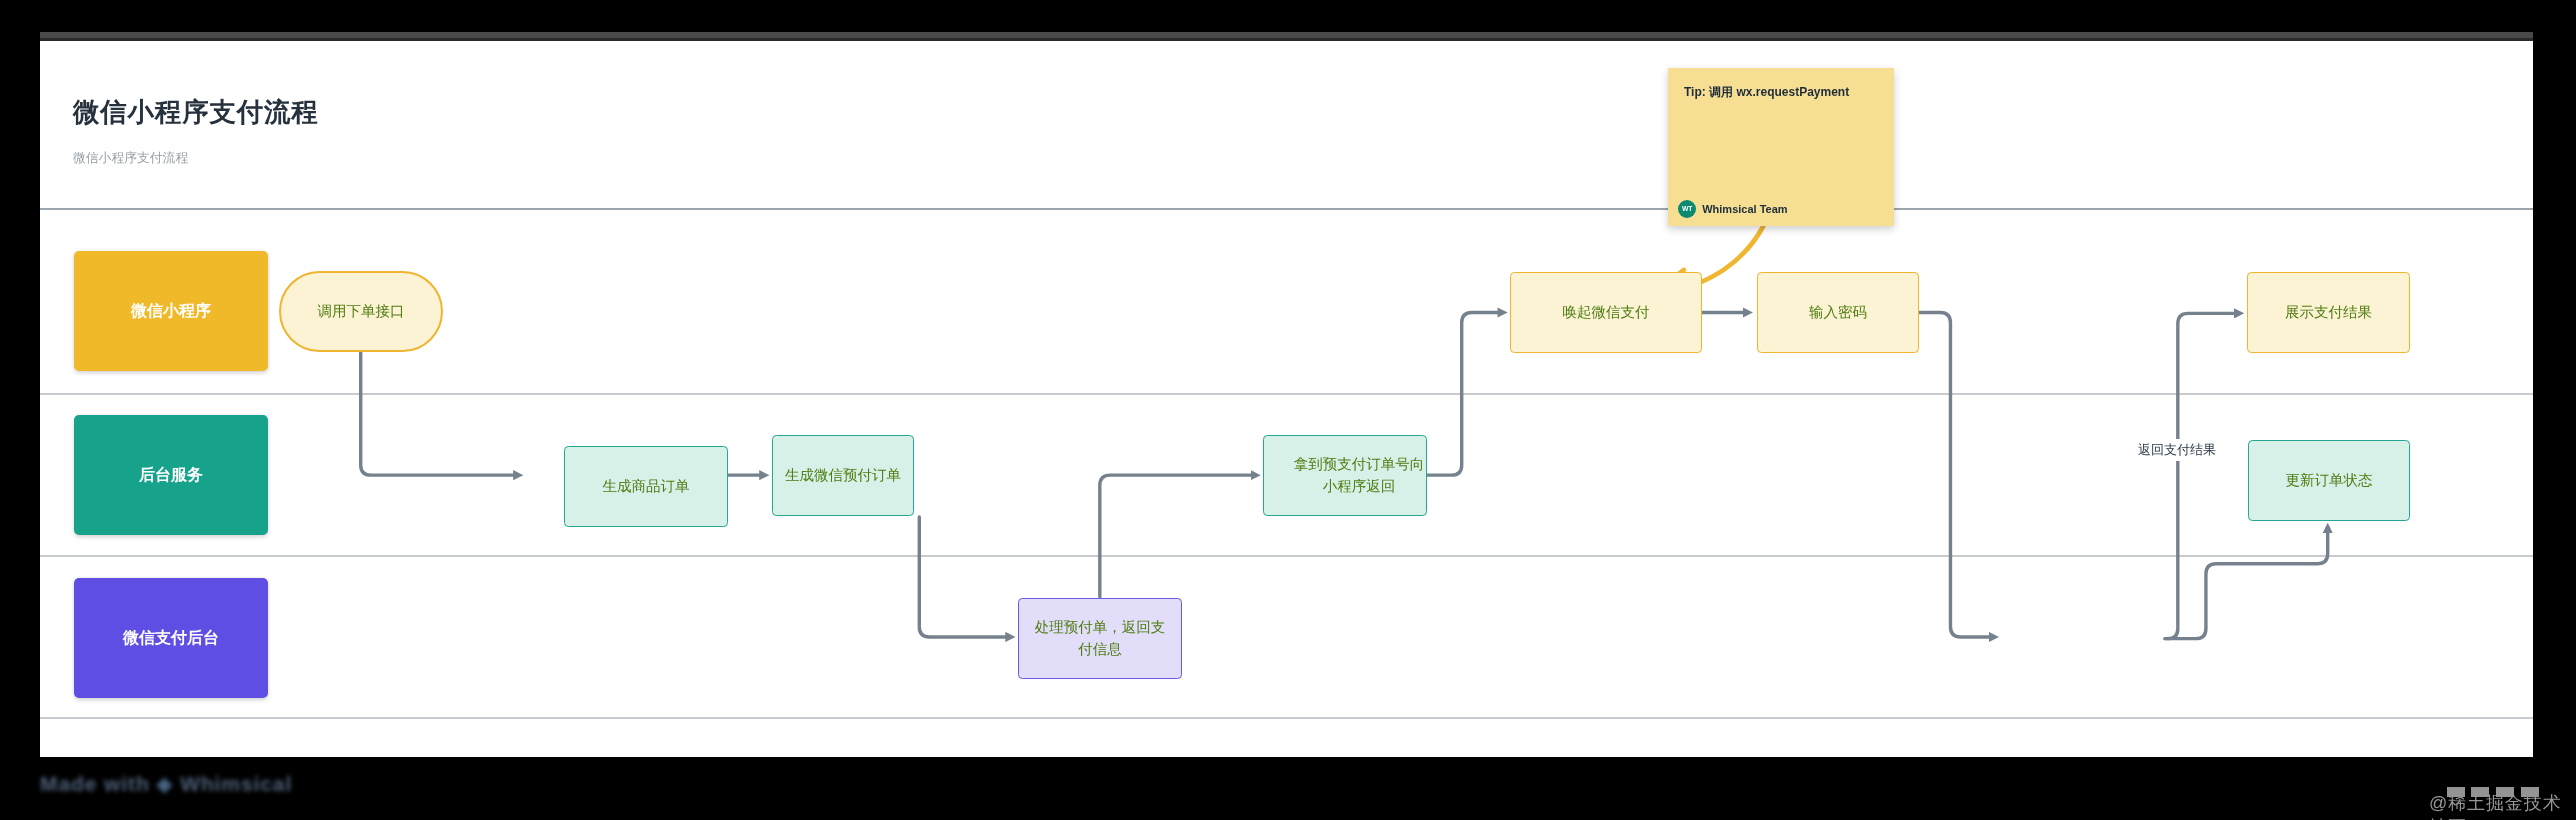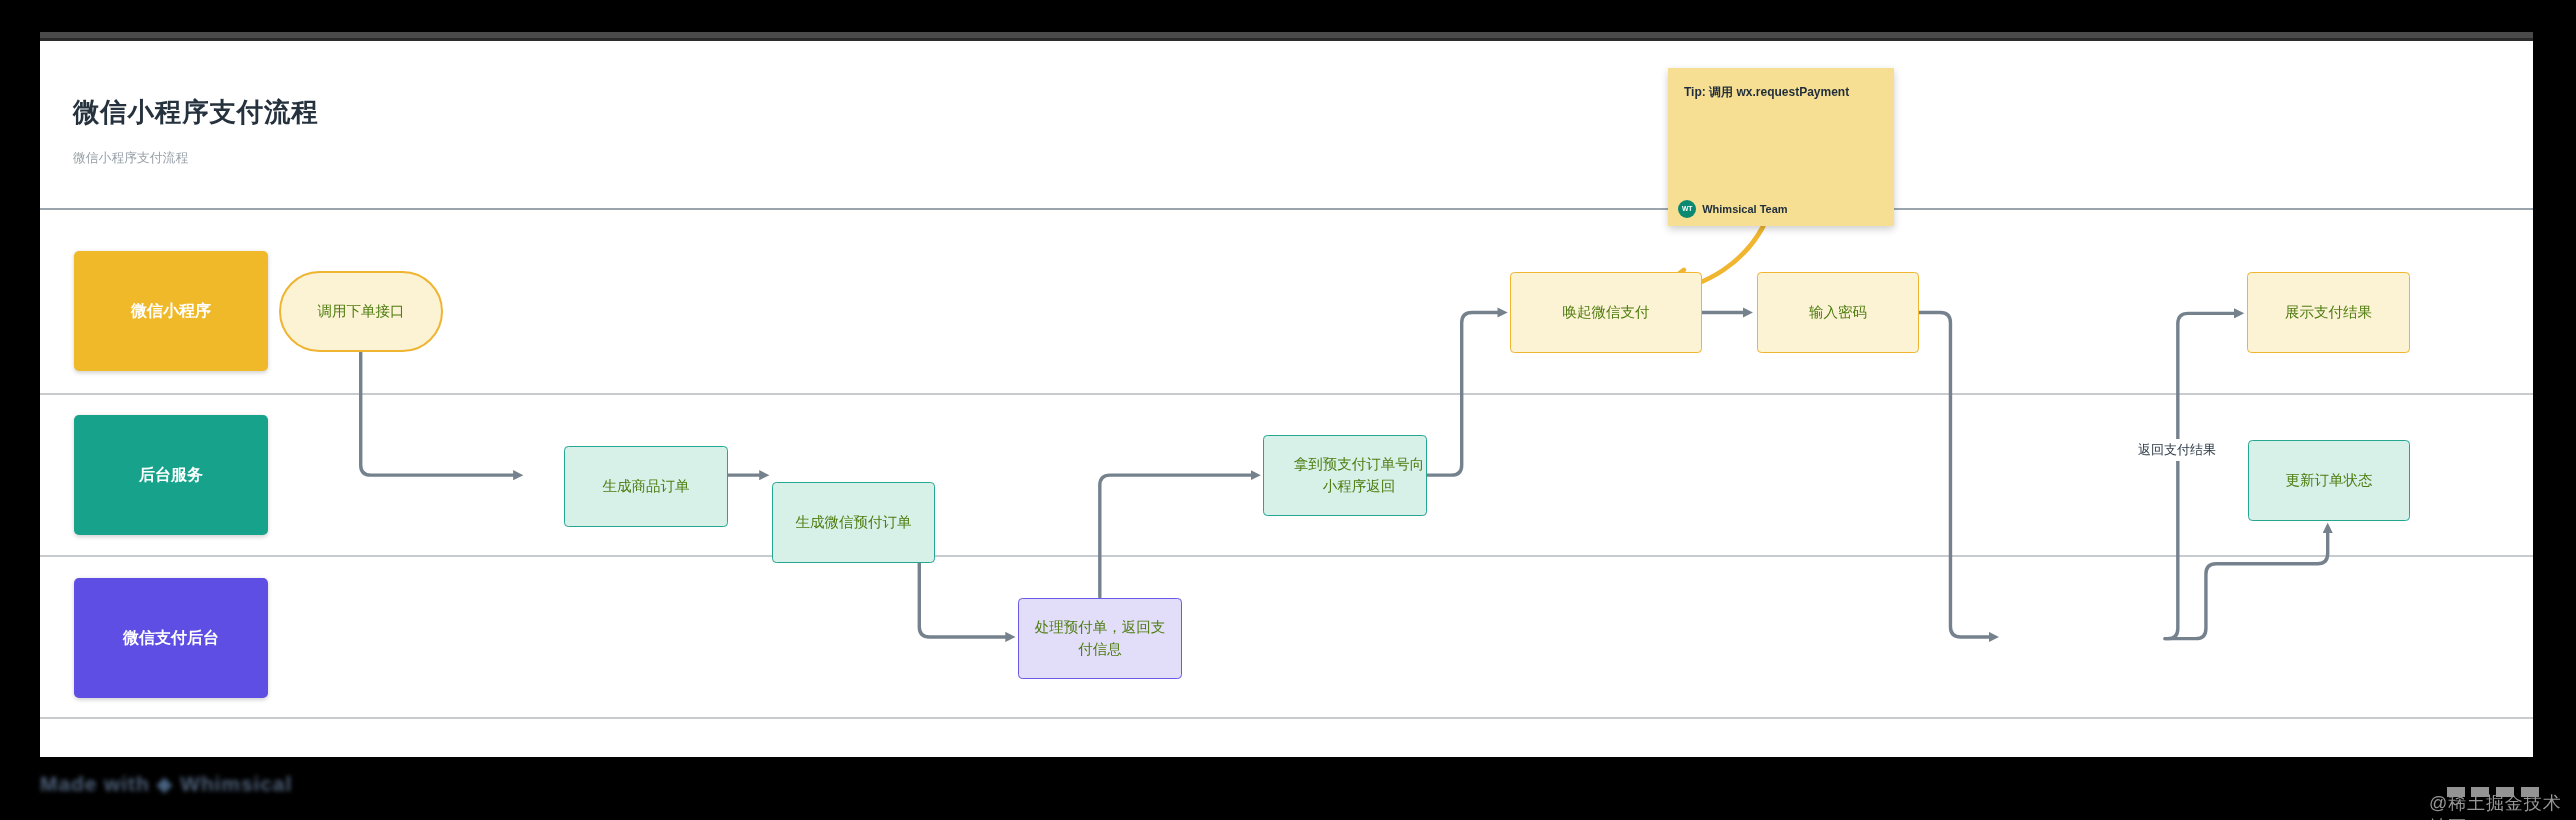--- a/index.html
+++ b/index.html
@@ -87,21 +87,21 @@
   <div class="lane-box" style="left:74px;top:578px;background:#5e4ee3;">
     <span>微信支付后台</span>
   </div>
 
   <div class="node yellow ellipse" style="left:279px;top:271px;width:164px;">
     <span class="txt">调用下单接口</span>
   </div>
   <div class="node teal" style="left:526px;top:446px;margin-left:38px;">
     <span class="txt">生成商品订单</span>
   </div>
-  <div class="node teal" style="left:772px;top:435px;width:163px;margin-top:47px;">
+  <div class="node teal" style="left:772px;top:435px;width:142px;">
     <span class="txt">生成微信预付订单</span>
   </div>
   <div class="node purple" style="left:1018px;top:598px;">
     <span class="txt">处理预付单，返回支付信息</span>
   </div>
   <div class="node teal" style="left:1263px;top:435px;padding-left:28px;">
     <span class="txt">拿到预支付订单号向小程序返回</span>
   </div>
   <div class="node yellow" style="left:1510px;top:272px;width:192px;">
     <span class="txt">唤起微信支付</span>

